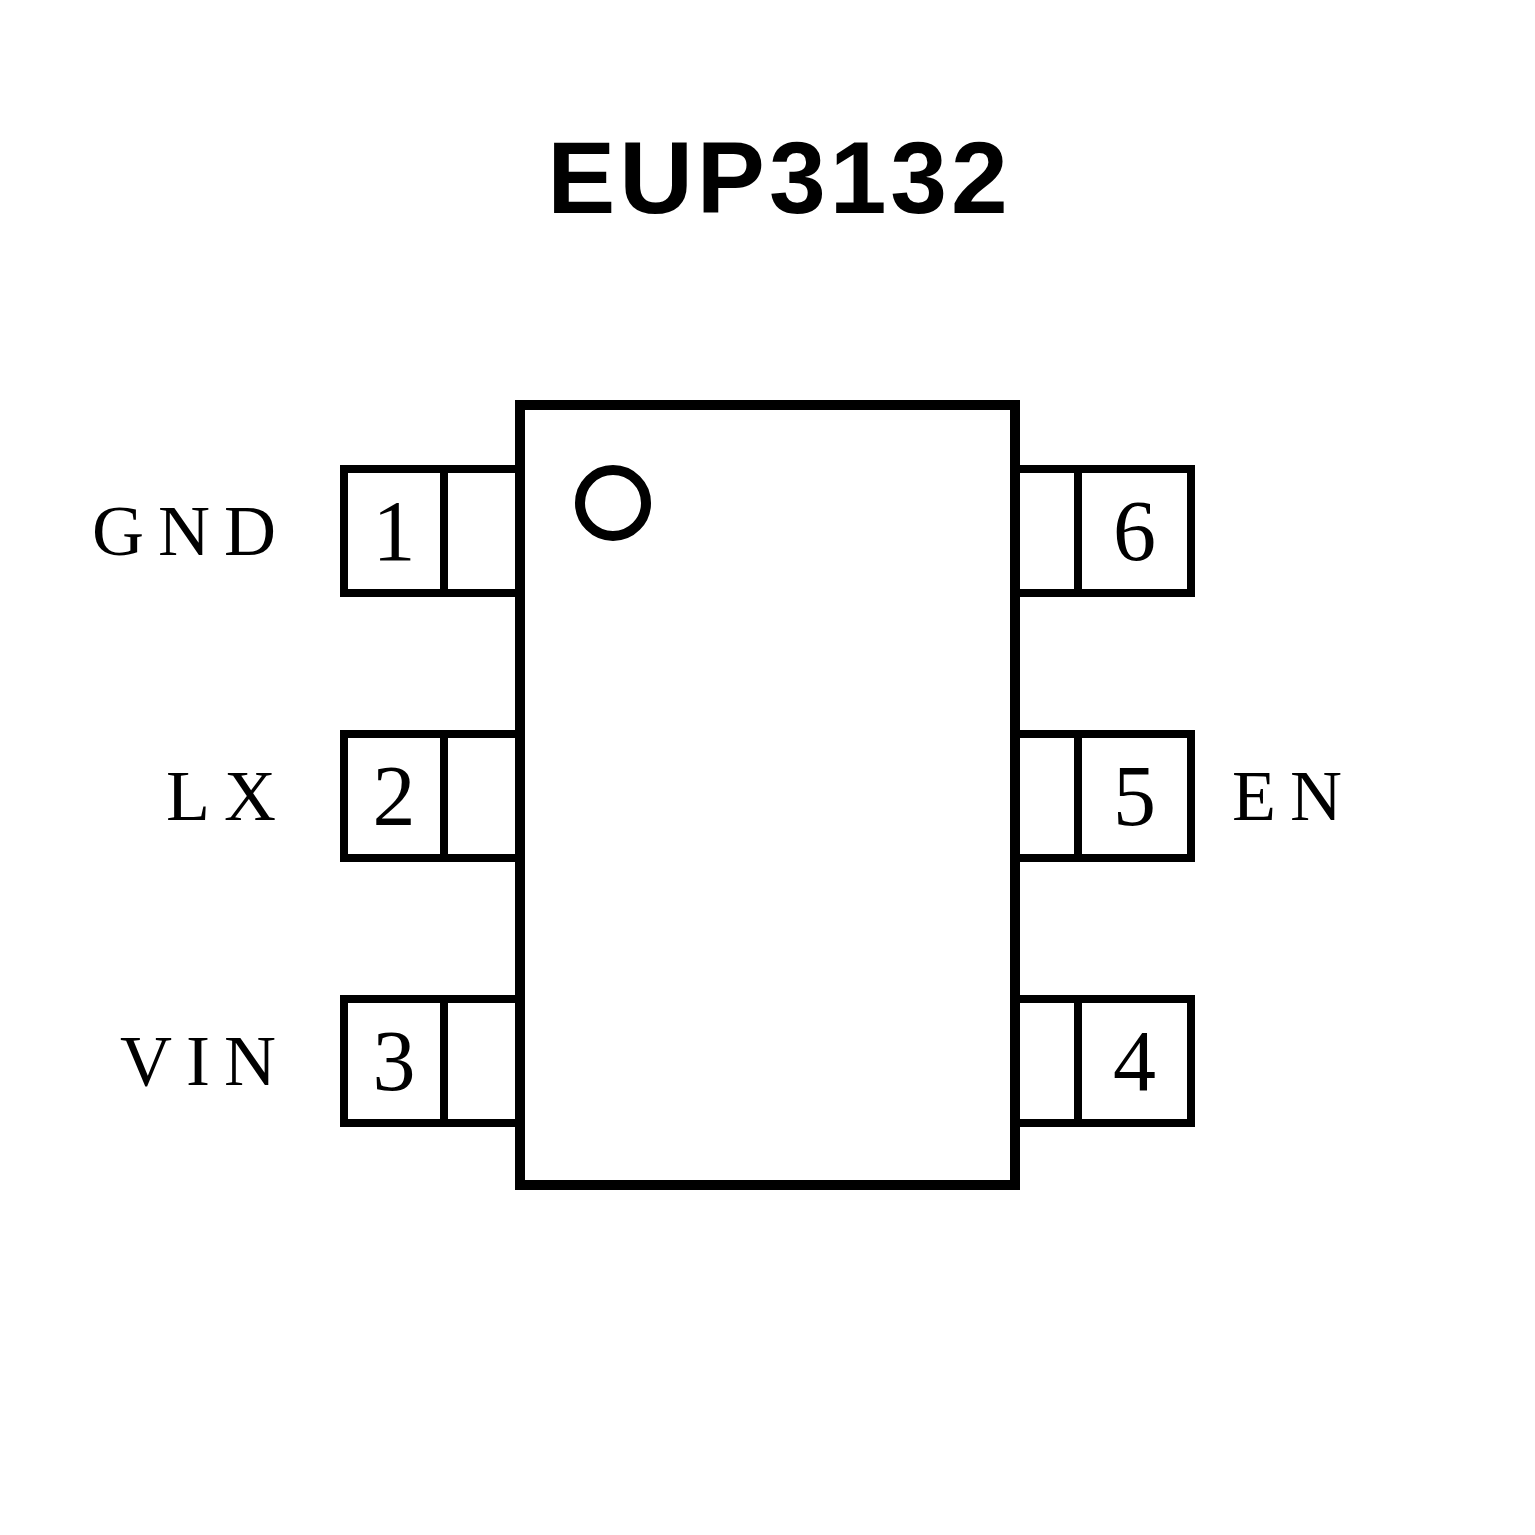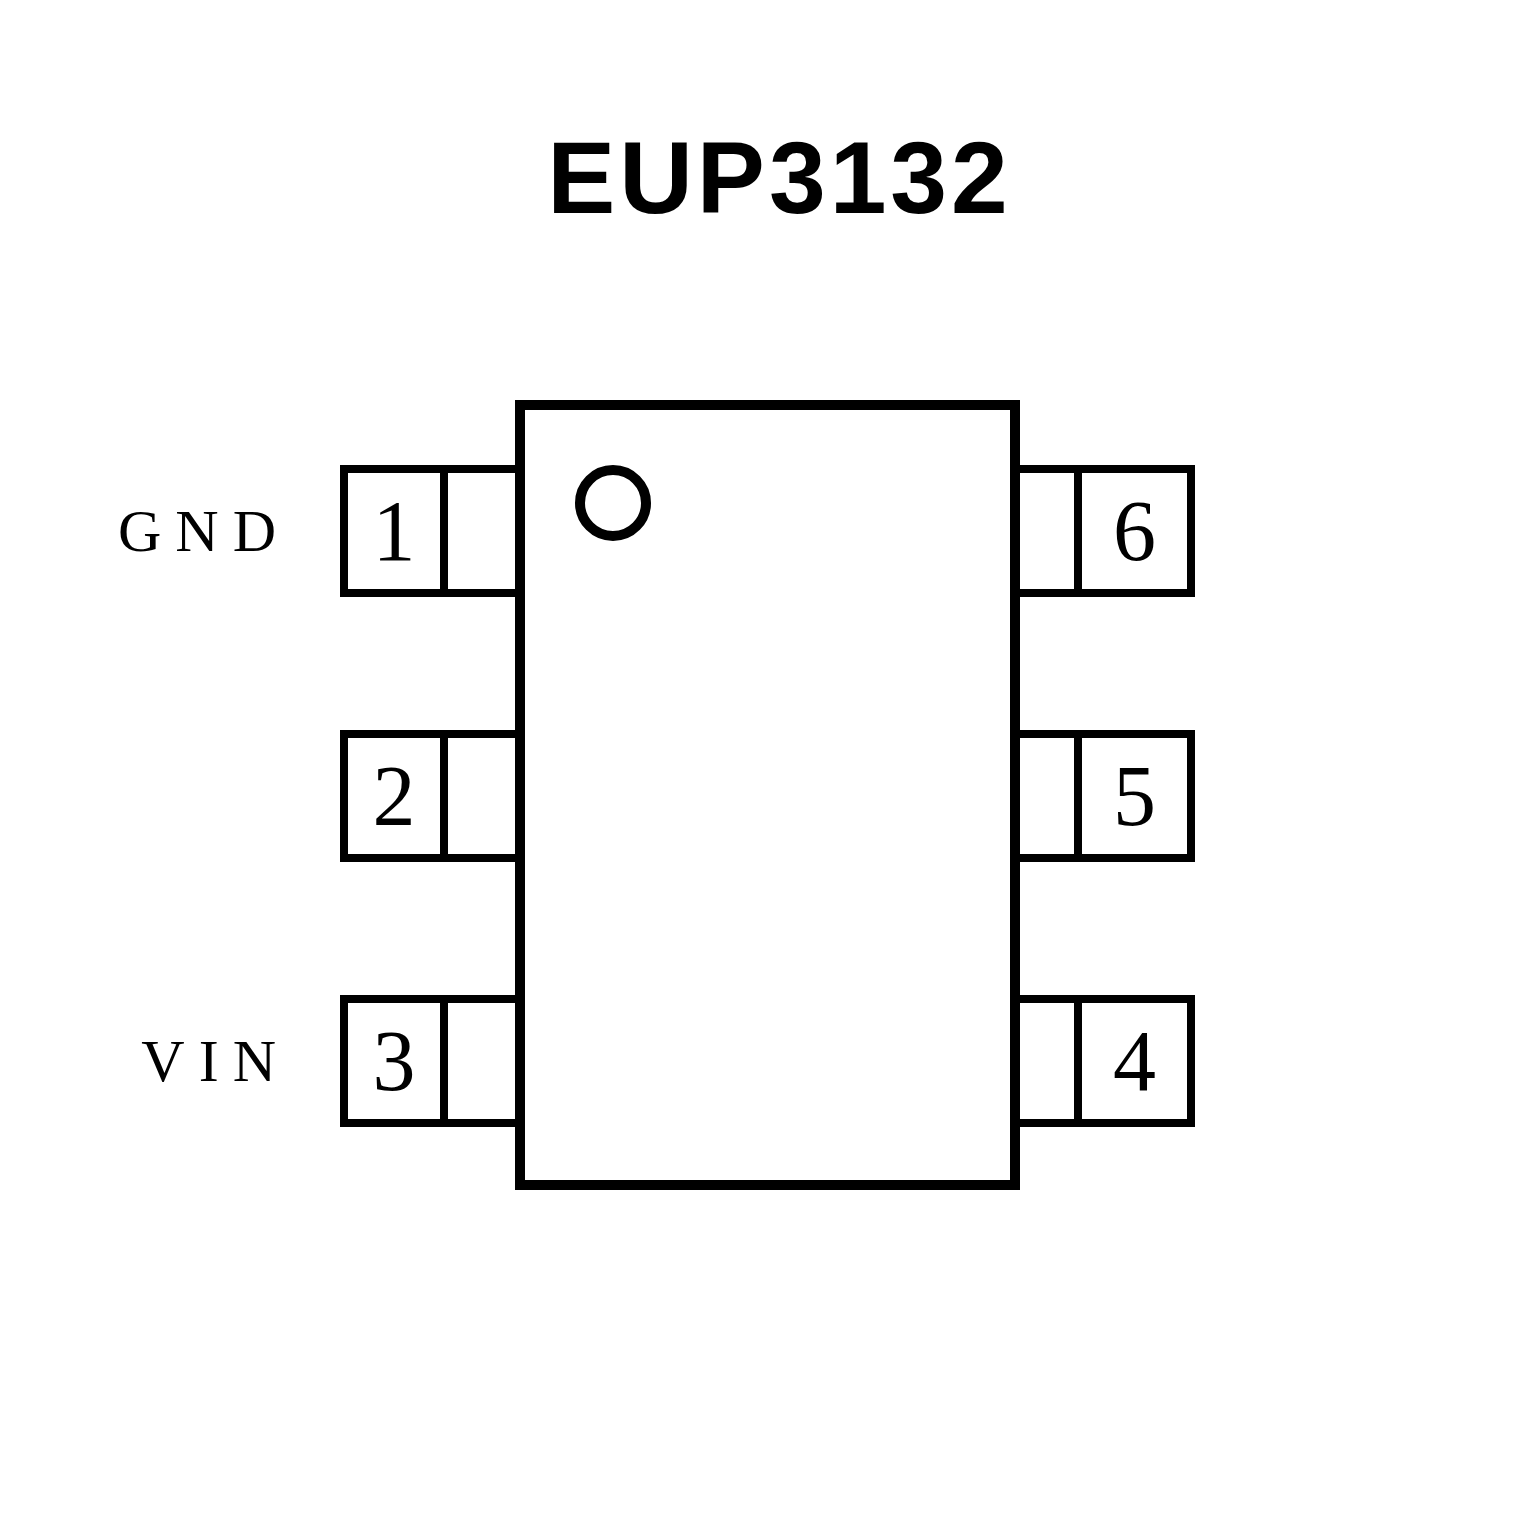--- a/index.html
+++ b/index.html
@@ -96,21 +96,21 @@
   }
   .pin-right .pin-filler {
     width: 69px;
     border-right: 8px solid #000000;
   }
   .pin-label {
     position: absolute;
     height: 132px;
     display: flex;
     align-items: center;
-    font-size: 60px;
+    font-size: 72px;
     line-height: 1;
     letter-spacing: 14px;
     white-space: nowrap;
   }
   .label-left {
     left: 40px;
     width: 250px;
     justify-content: flex-end;
   }
   .label-right {
@@ -150,16 +150,18 @@
   <div class="pin pin-right row-2">
     <span class="pin-filler"></span>
     <span class="pin-num-cell">5</span>
   </div>
   <div class="pin pin-right row-3">
     <span class="pin-filler"></span>
     <span class="pin-num-cell">4</span>
   </div>
 
   <div class="pin-label label-left row-1">GND</div>
+  <div class="pin-label label-left row-2">LX</div>
   <div class="pin-label label-left row-3">VIN</div>
 
+  <div class="pin-label label-right row-2">EN</div>
 
 </div>
 
 </body></html>

